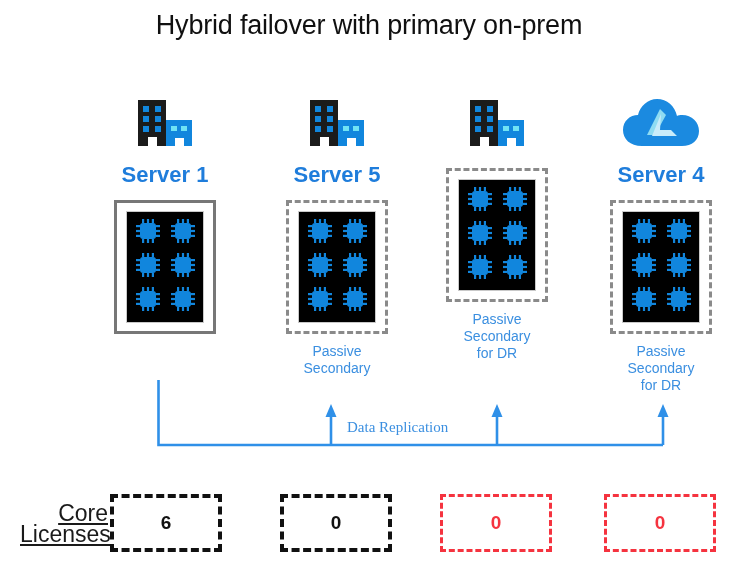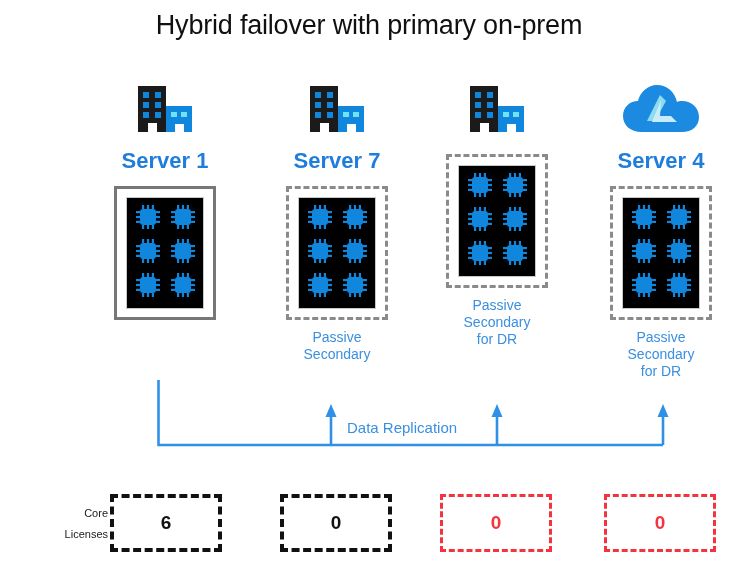--- a/index.html
+++ b/index.html
@@ -34,21 +34,21 @@
     font-weight: 400;
     color: #101010;
     letter-spacing: -0.2px;
     font-family: "Liberation Sans", sans-serif;
     white-space: nowrap;
   }
 
   
   .column {
     position: absolute;
-    top: 80px;
+    top: 94px;
     width: 166px;
   }
   .col-1 { left: 82px; }
   .col-2 { left: 254px; }
   .col-3 { left: 414px; }
   .col-4 { left: 578px; }
 
   
   .icon-wrap {
     height: 62px;
@@ -122,35 +122,36 @@
     width: 738px;
     height: 90px;
     pointer-events: none;
   }
   #replication-label {
     position: absolute;
     left: 347px;
     top: 419px;
     font-size: 15px;
     color: #3b8fe0;
-    font-family: Liberation Sans, sans-serif;
+    font-family: Liberation Serif, serif;
     white-space: nowrap;
   }
 
   
   #core-licenses-label {
     position: absolute;
     left: 20px;
     top: 503px;
     width: 88px;
     text-align: right;
-    font-size: 11px;
+    font-size: 23px;
     line-height: 21px;
     color: #1a1a1a;
     font-family: "Liberation Sans", sans-serif;
+    text-decoration: underline;
   }
   .license-box {
     position: absolute;
     top: 494px;
     width: 112px;
     height: 58px;
     box-sizing: border-box;
     display: flex;
     align-items: center;
     justify-content: center;
@@ -325,21 +326,21 @@
           <rect x="21" y="28" width="6" height="6" fill="#1186dd"></rect>
           <rect x="14" y="39" width="9" height="9" fill="#ffffff"></rect>
           <rect x="32" y="22" width="26" height="26" fill="#1186dd"></rect>
           <rect x="37" y="28" width="6" height="5" fill="#6fe3f5"></rect>
           <rect x="47" y="28" width="6" height="5" fill="#6fe3f5"></rect>
           <rect x="41" y="40" width="9" height="8" fill="#ffffff"></rect>
         </svg>
       </span>
     </div>
 
-    <div class="server-title">Server 7</div>
+    <div class="server-title">Server 5</div>
 
     <div class="chassis dashed">
       <div class="chip-board">
         <span class="chip"><svg width="26" height="26" viewBox="0 0 26 26" xmlns="http://www.w3.org/2000/svg">
               <g fill="#1186dd">
                 <rect x="5" y="5" width="16" height="16" rx="3"></rect>
                 <rect x="7" y="1" width="2.2" height="4"></rect>
                 <rect x="11.9" y="1" width="2.2" height="4"></rect>
                 <rect x="16.8" y="1" width="2.2" height="4"></rect>
                 <rect x="7" y="21" width="2.2" height="4"></rect>

